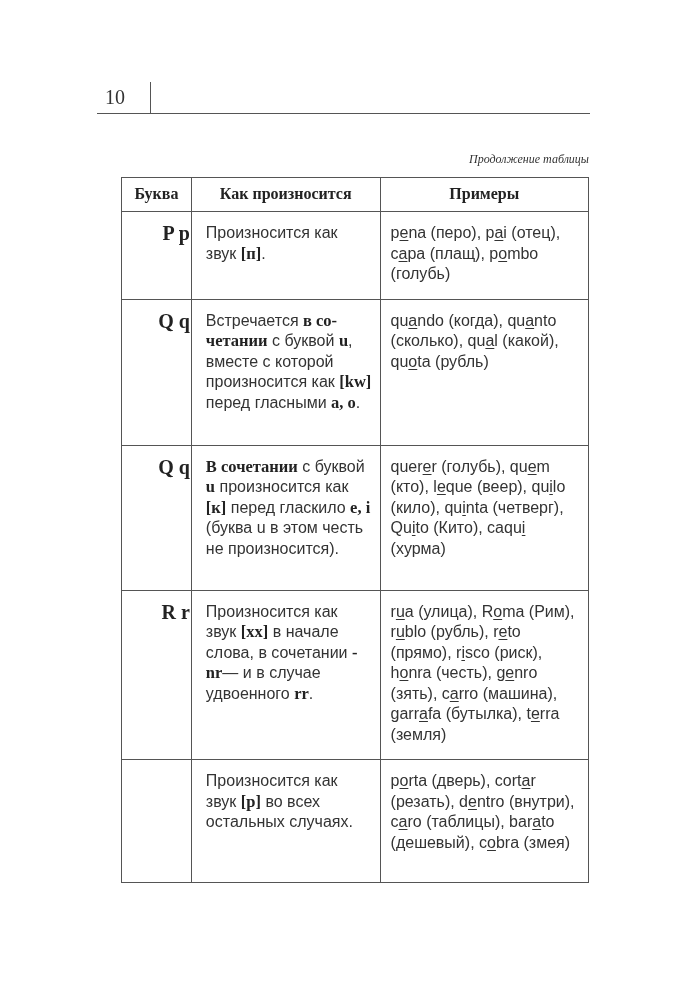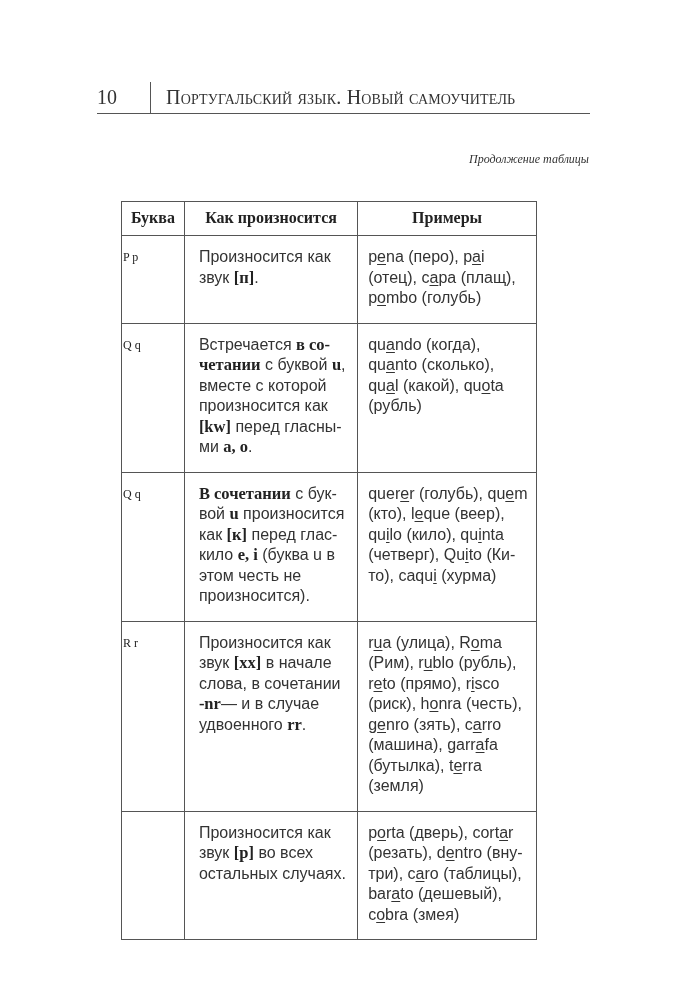--- a/index.html
+++ b/index.html
@@ -5,69 +5,68 @@
     html, body { margin: 0; padding: 0; background: #ffffff; }
     body {
       width: 684px; height: 1000px; position: relative; overflow: hidden;
       font-family: "Liberation Serif", "DejaVu Serif", serif; color: #2a2a2a;
     }
     .running-head {
       position: absolute; left: 97px; top: 82px; width: 493px; height: 31px;
       border-bottom: 1px solid #555;
     }
     .page-num {
-      position: absolute; left: 0; top: 4px; font-size: 20px; color: #333;
+      position: absolute; left: 8px; top: 4px; font-size: 20px; color: #333;
     }
     .head-sep {
       position: absolute; left: 53px; top: 0; width: 1px; height: 31px; background: #555;
     }
     .book-title {
       position: absolute; left: 69px; top: 4px; font-size: 20px; color: #333;
       font-variant: small-caps; letter-spacing: 0.2px;
     }
     .continuation {
       position: absolute; right: 95px; top: 152px; font-size: 12px; font-style: italic; color: #333;
     }
     table.phonetics {
-      position: absolute; left: 121px; top: 177px; width: 416px;
-      border-collapse: collapse; font-size: 16.5px; line-height: 20.5px; margin-top: 24px;
+      position: absolute; left: 121px; top: 177px; width: 468px;
+      border-collapse: collapse; font-size: 16.5px; line-height: 20.5px;
     }
     table.phonetics th, table.phonetics td {
       border: 1px solid #555; vertical-align: top;
     }
     table.phonetics th {
       font-family: "Liberation Serif", serif; font-weight: bold; font-size: 16px;
       height: 33px; padding: 0; vertical-align: middle; text-align: center; color: #222;
     }
     col.c-letter { width: 70px; }
     col.c-pron { width: 189px; }
     col.c-ex { width: 209px; }
     td.letter {
-      text-align: left; font-weight: normal; font-size: 12px; padding-top: 11px; color: #222;
+      text-align: right; font-weight: bold; font-size: 20px; padding-top: 11px; color: #222;
     }
     td.pron, td.ex {
       font-family: "Liberation Sans", "DejaVu Sans", sans-serif; font-size: 16px;
       padding: 11px 8px 14px 14px; color: #333;
     }
     td.ex { padding-left: 10px; }
     td.pron b { font-family: "Liberation Serif", serif; font-weight: bold; color: #222; font-size: 16.5px;}
     .u { text-decoration: underline; text-underline-offset: 2px; }
     tr.r1 td { height: 82px; box-sizing: border-box; }
     tr.r2 td { height: 146px; box-sizing: border-box; }
     tr.r3 td { height: 145px; box-sizing: border-box; }
     tr.r4 td { height: 166px; box-sizing: border-box; }
     tr.r5 td { height: 123px; box-sizing: border-box; }
   </style>
 </head>
 <body>
 
 <div class="running-head">
   <span class="page-num">10</span>
   <span class="head-sep"></span>
-  <span class="book-title">Португальский язык. Новый самоучитель</span>
 </div>
 
 <div class="continuation">Продолжение таблицы</div>
 
 <table class="phonetics">
   <colgroup>
     <col class="c-letter">
       <col class="c-pron">
       <col class="c-ex">
   </colgroup>

